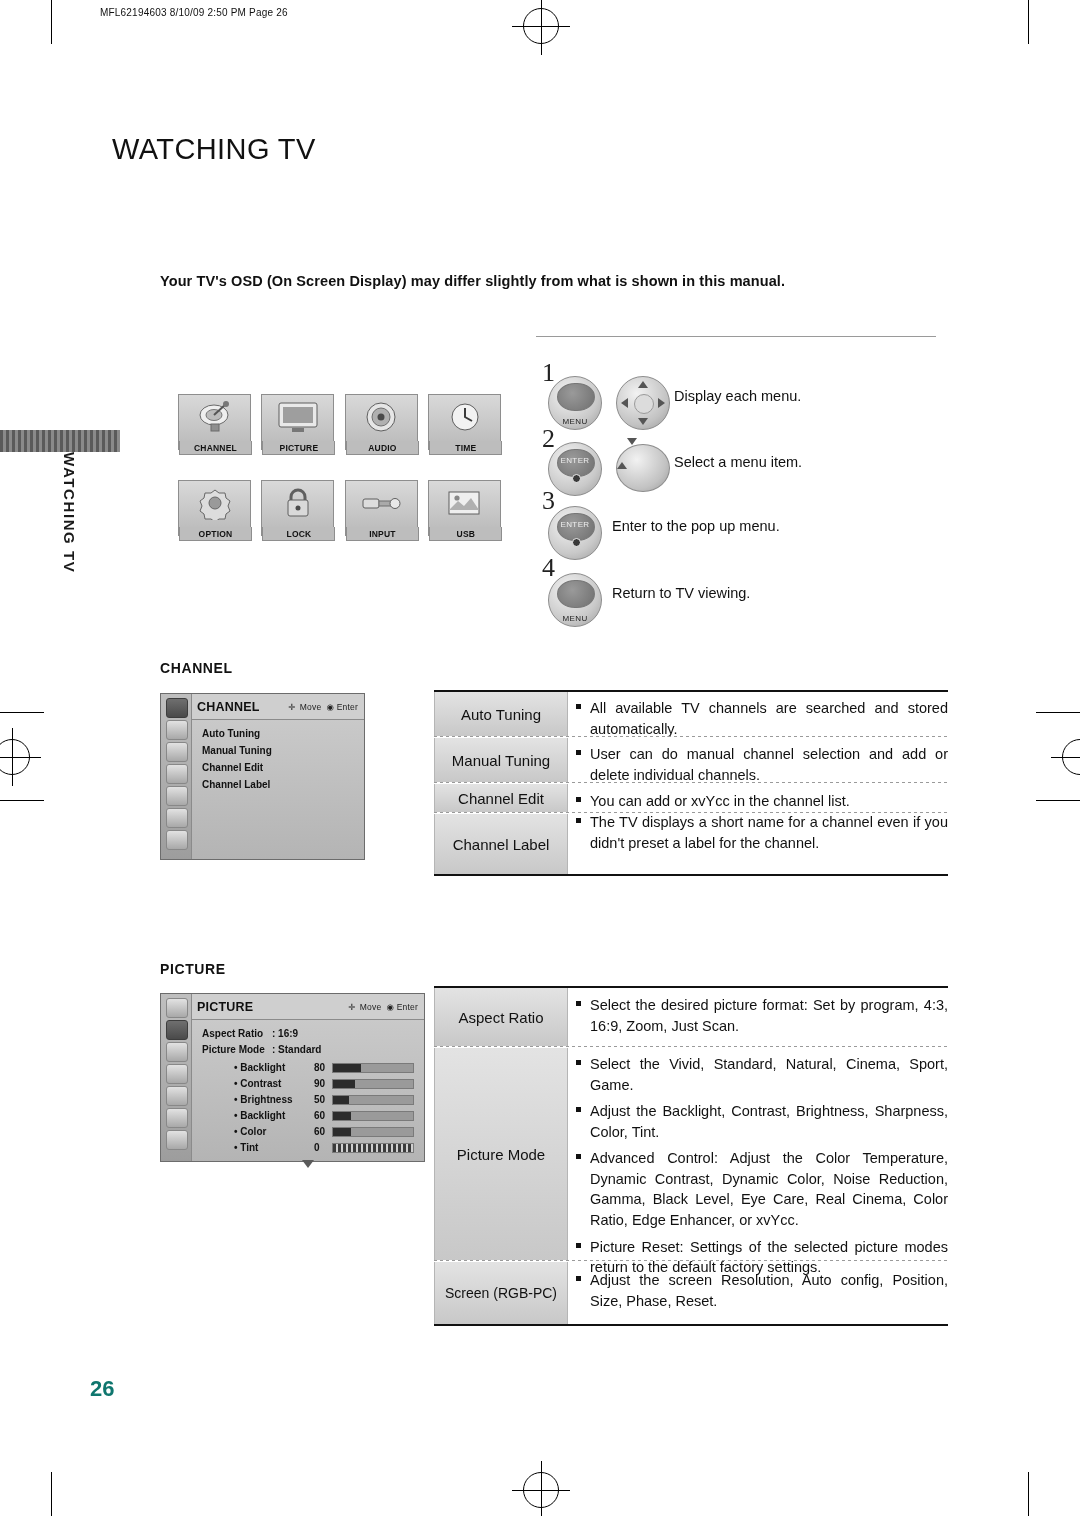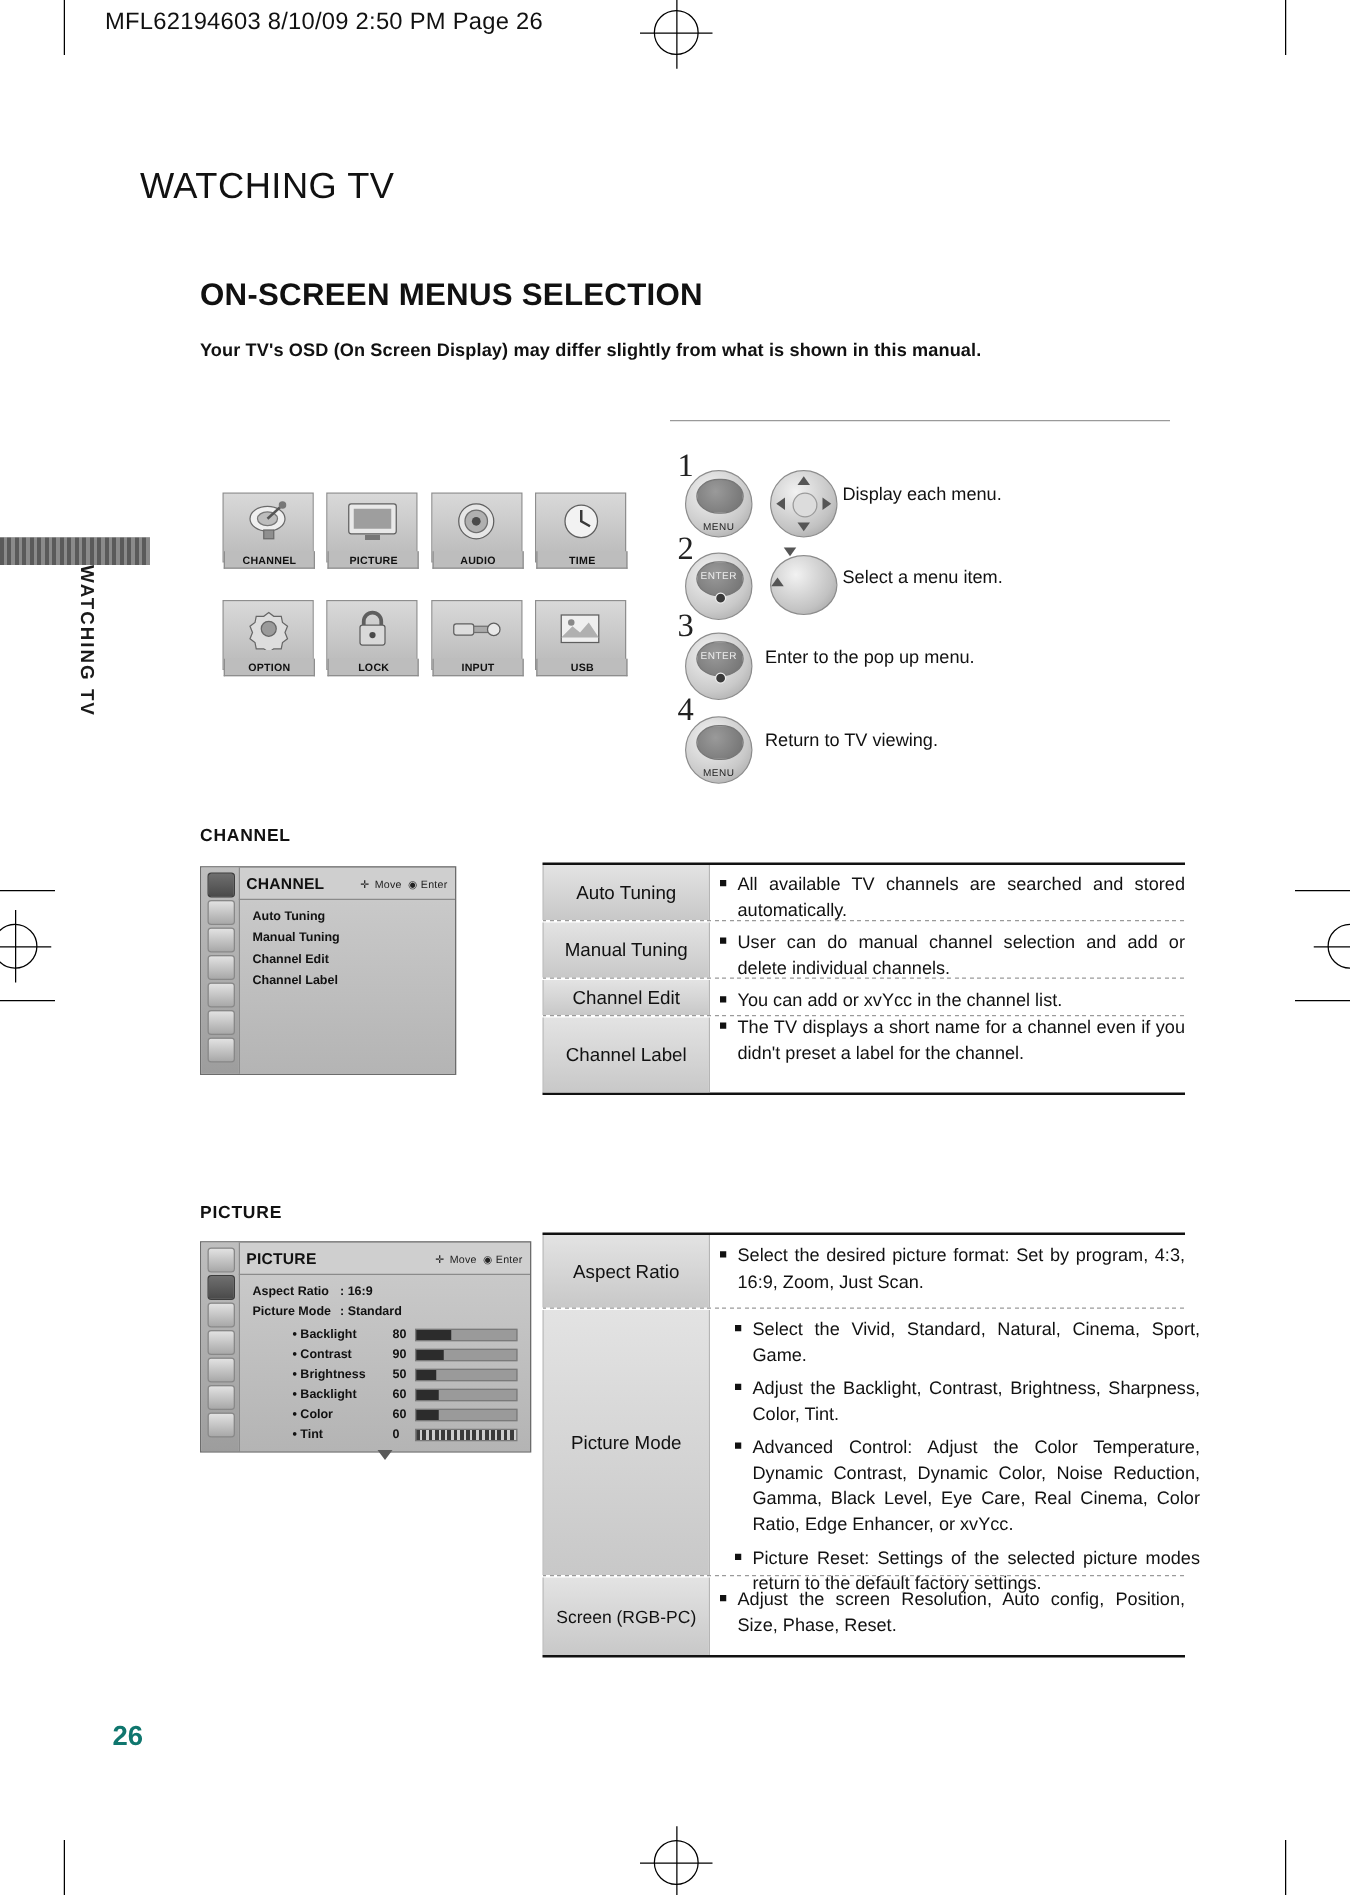--- a/index.html
+++ b/index.html
@@ -18,22 +18,22 @@
   .cmark-v{width:1px;}
   .cmark-h{height:1px;}
 
   .reg{position:absolute;width:34px;height:34px;border-radius:50%;border:1px solid #000;}
   .reg:before,.reg:after{content:"";position:absolute;background:#000;}
   .reg:before{left:50%;top:-12px;width:1px;height:58px;margin-left:-0.5px;}
   .reg:after{top:50%;left:-12px;height:1px;width:58px;margin-top:-0.5px;}
 
   
   .header-txt{
-    position:absolute;left:84px;top:7px;
-    font-size:19px;letter-spacing:.2px;color:#111;
+    position:absolute;left:100px;top:7px;
+    font-size:10px;letter-spacing:.2px;color:#111;
     font-family:"Liberation Sans", sans-serif;
   }
 
   
   .sidetab{
     position:absolute;left:0px;top:430px;width:120px;height:22px;
     background:#6e6e6e;
   }
   .sidetab .bars{position:absolute;inset:0;background:
      repeating-linear-gradient(90deg,#5a5a5a 0 3px,#8a8a8a 3px 6px);}
@@ -215,21 +215,20 @@
   <div class="reg" style="left:1062px;top:739px;"></div>
 
   <div class="header-txt">MFL62194603  8/10/09 2:50 PM  Page 26</div>
 
   <div class="sidetab">
       <div class="bars"></div>
     </div>
   <div class="sidetext">WATCHING TV</div>
 
   <div class="h1">WATCHING TV</div>
-  <div class="h2">ON-SCREEN MENUS SELECTION</div>
   <div class="intro">Your TV's OSD (On Screen Display) may differ slightly from what is shown in this manual.</div>
 
   <div class="iconwrap">
     <div>
       <div class="icon-cell">
         <div class="box">
           <svg width="40" height="34" viewBox="0 0 40 34">
             <ellipse cx="19" cy="15" rx="14" ry="10" fill="#efefef" stroke="#6a6a6a"></ellipse>
             <ellipse cx="19" cy="15" rx="8" ry="5.5" fill="#bdbdbd" stroke="#777"></ellipse>
             <path d="M19 15 L31 4" stroke="#555" stroke-width="2" fill="none"></path>
@@ -487,21 +486,21 @@
     <div class="toprule" style="width:514px;"></div>
     <div class="botrule" style="top:338px;width:514px;"></div>
 
     <div class="dcell-l" style="top:2px;height:58px;width:134px;">Aspect Ratio</div>
     <div class="dcell-r" style="left:142px;top:9px;width:372px;">
       <div class="li">Select the desired picture format: Set by program, 4:3, 16:9, Zoom, Just Scan.</div>
     </div>
     <div class="midrule" style="top:60px;width:514px;"></div>
 
     <div class="dcell-l" style="top:62px;height:212px;width:134px;">Picture Mode</div>
-    <div class="dcell-r" style="left:154px;top:68px;width:372px;">
+    <div class="dcell-r" style="left:142px;top:68px;width:372px;">
       <div class="li" style="margin-bottom:6px;">Select the Vivid, Standard, Natural, Cinema, Sport, Game.</div>
       <div class="li" style="margin-bottom:6px;">Adjust the Backlight, Contrast, Brightness, Sharpness, Color, Tint.</div>
       <div class="li" style="margin-bottom:6px;">Advanced Control: Adjust the Color Temperature, Dynamic Contrast, Dynamic Color, Noise Reduction, Gamma, Black Level, Eye Care, Real Cinema, Color Ratio, Edge Enhancer, or xvYcc.</div>
       <div class="li">Picture Reset: Settings of the selected picture modes return to the default factory settings.</div>
     </div>
     <div class="midrule" style="top:274px;width:514px;"></div>
 
     <div class="dcell-l" style="top:276px;height:62px;width:134px;font-size:14px;">Screen (RGB-PC)</div>
     <div class="dcell-r" style="left:142px;top:284px;width:372px;">
       <div class="li">Adjust the screen Resolution, Auto config, Position, Size, Phase, Reset.</div>

